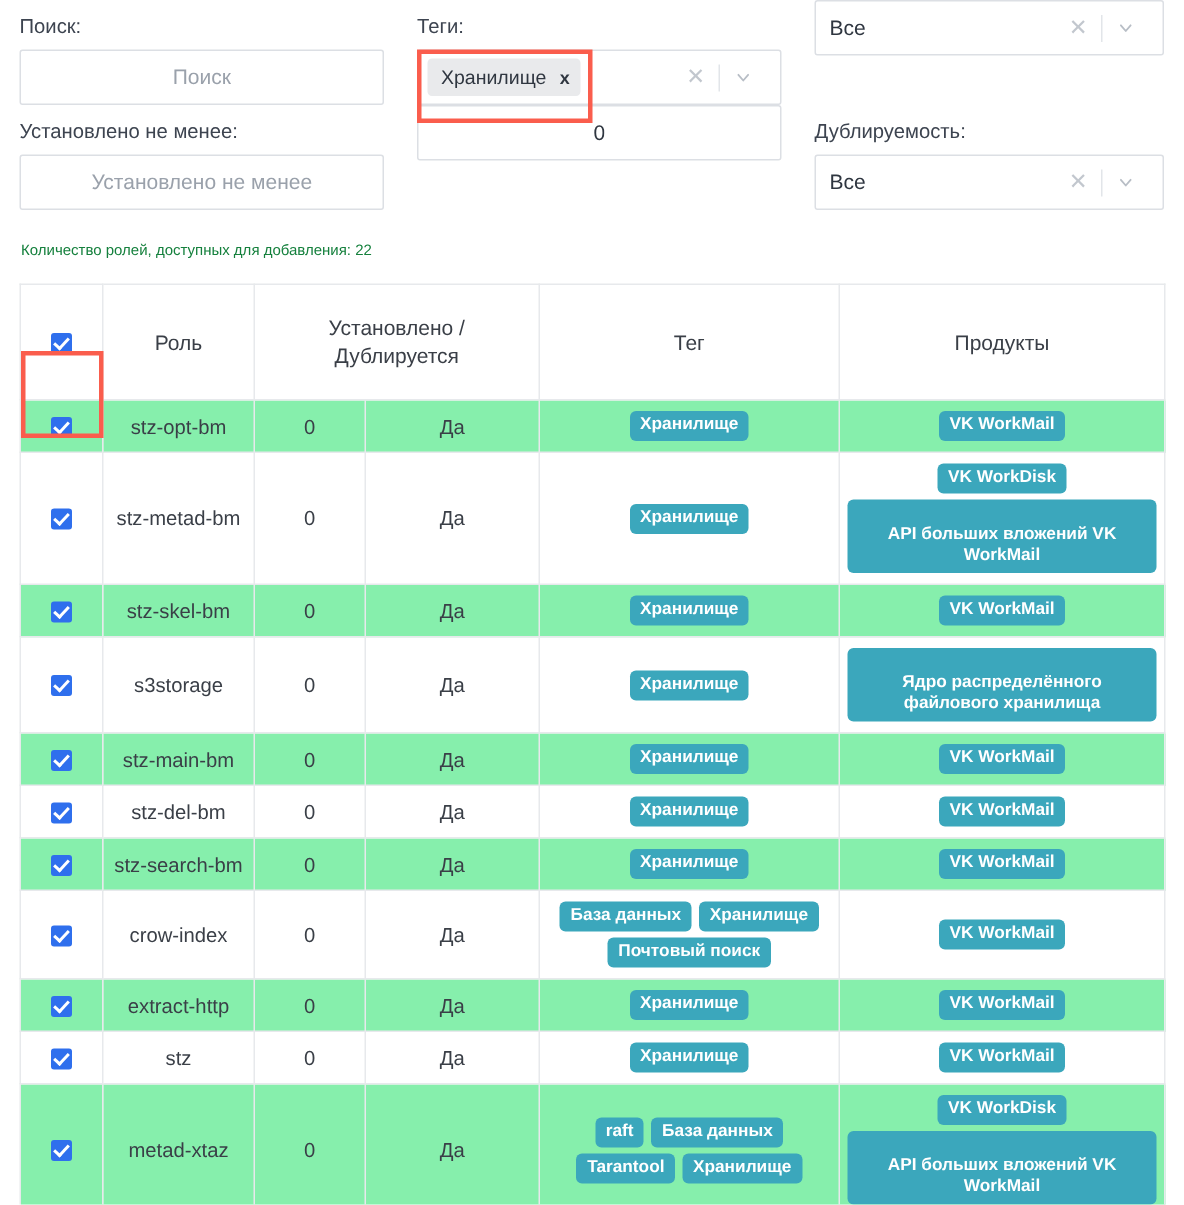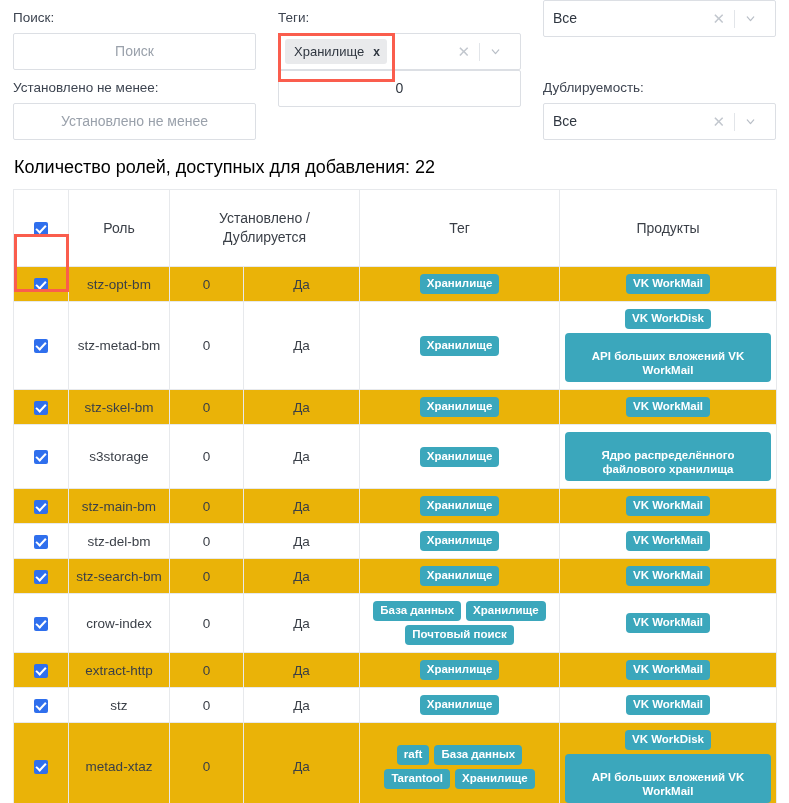--- a/index.html
+++ b/index.html
@@ -96,22 +96,22 @@
     position: absolute;
     border: 3px solid #fa5d4d;
     pointer-events: none;
     z-index: 30;
   }
   #annot-tag-chip { left: 278px; top: 33px; width: 117px; height: 49px; }
   #annot-head-cb  { left: 14px;  top: 234px; width: 55px; height: 58px; }
 
   
   .count-line {
-    font-size: 18px;
-    color: #000000;
+    font-size: 10px;
+    color: #15803d;
     margin: 19px 0 13px 1px;
     line-height: 17px;
   }
 
   
   table.roles {
     width: 763px;
     border-collapse: collapse;
     table-layout: fixed;
     font-size: 13.5px;
@@ -125,21 +125,21 @@
   }
   table.roles thead th {
     height: 77px;
     font-size: 14px;
     color: #3a3f47;
     padding: 4px 6px;
     line-height: 19px;
     background: #fff;
   }
   table.roles tbody td { padding: 7px 5px; }
-  table.roles tbody tr.odd td { background: #eab308; }
+  table.roles tbody tr.odd td { background: #86efac; }
   table.roles tbody tr.even td { background: #ffffff; }
 
   .col-cb   { width: 55px; }
   .col-role { width: 101px; }
   .col-inst { width: 74px; }
   .col-dup  { width: 116px; }
   .col-tag  { width: 200px; }
   .col-prod { width: 217px; }
 
   .role-name { line-height: 19px; word-break: break-word; }

